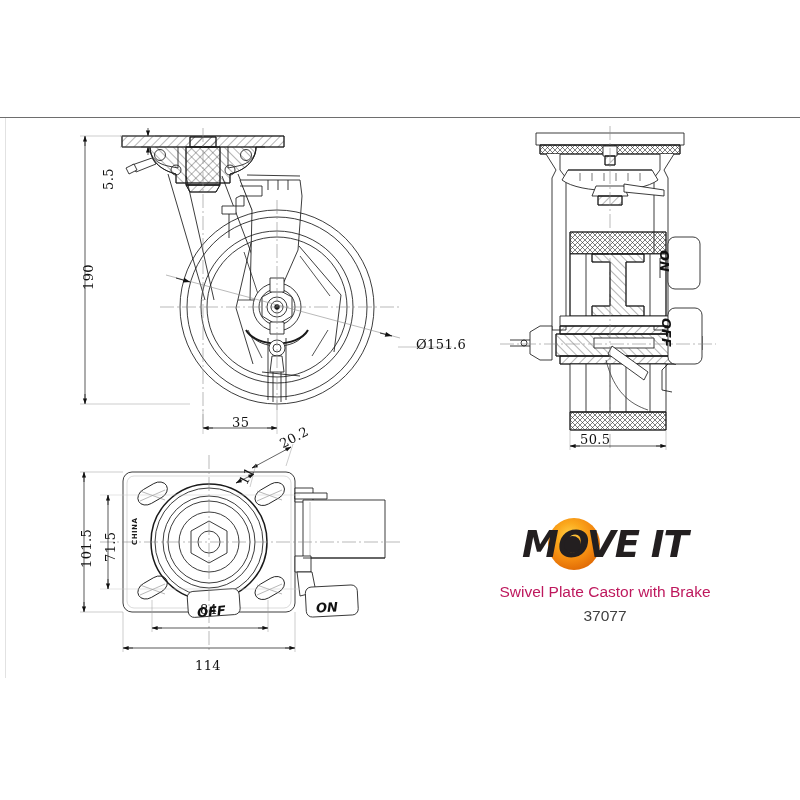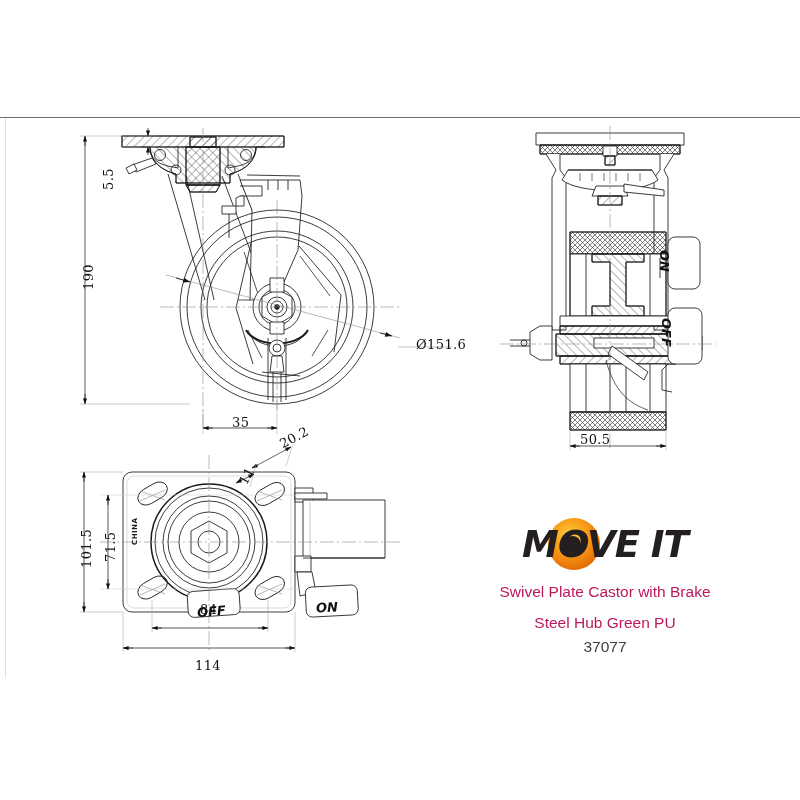--- a/index.html
+++ b/index.html
@@ -360,17 +360,16 @@
   <div class="tab-lbl" style="left:672px;top:250px;transform:rotate(90deg);transform-origin:left top;">ON</div>
   <div class="tab-lbl" style="left:674px;top:318px;transform:rotate(90deg);transform-origin:left top;">OFF</div>
 
   <div class="brand">
     <div class="logo">
       <div class="logo-ball"></div>
       <div class="logo-text">MOVE IT</div>
       <div class="logo-dot"></div>
     </div>
     <div class="ptitle">Swivel Plate Castor with Brake</div>
-    <div class="ptitle">Steel Hub Green PU</div>
     <div class="pcode">37077</div>
   </div>
 
 </div>
 
 </body></html>

